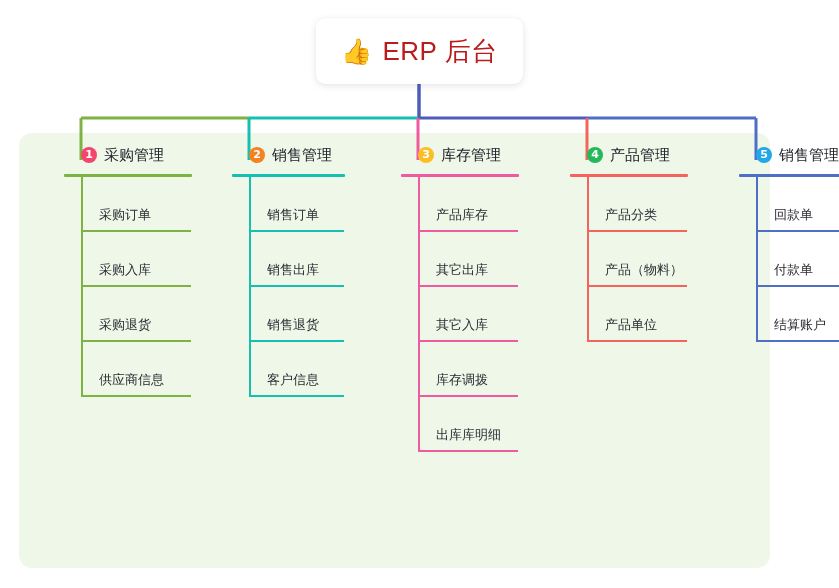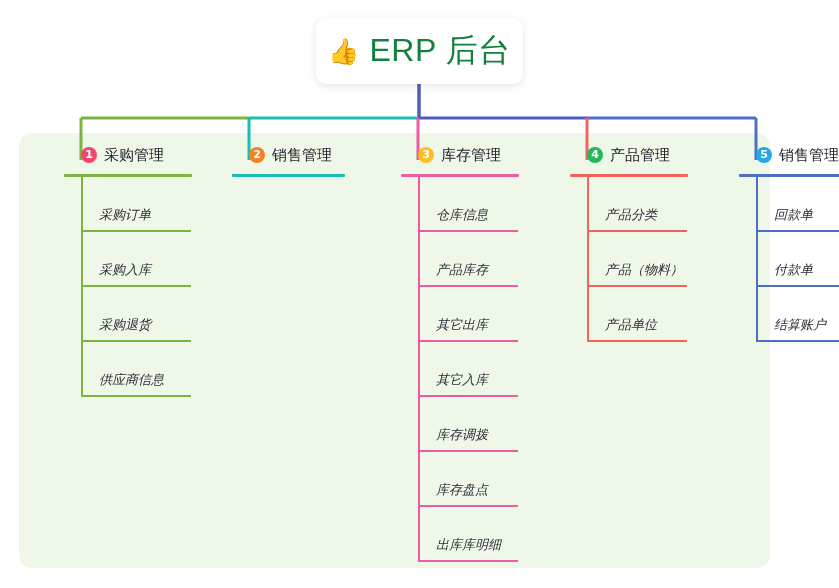--- a/index.html
+++ b/index.html
@@ -20,21 +20,21 @@
     width:207px;height:66px;
     background:#ffffff;
     border-radius:9px;
     box-shadow:0 2px 7px rgba(60,60,90,.13), 0 0 1px rgba(0,0,0,.08);
     display:flex;align-items:center;justify-content:center;
     box-sizing:border-box;
   }
   .root-inner{display:flex;align-items:center;gap:10px;}
   .thumb-icon{font-size:25px;line-height:1;display:block;}
   .root-title{
-    font-size:32px;color:#15803d;letter-spacing:.5px;white-space:nowrap;
+    font-size:26px;color:#b91c1c;letter-spacing:.5px;white-space:nowrap;
   }
 
   
   .panel{
     position:absolute;
     left:19px;top:133px;
     width:751px;height:435px;
     background:#eef7e8;
     border-radius:13px;
   }
@@ -58,21 +58,20 @@
     font-family:"DejaVu Sans",sans-serif;
   }
   .head-label{font-size:15px;color:#23232b;white-space:nowrap;}
   .head-rule{height:3px;border-radius:1px;margin-top:6px;}
 
   .items{position:relative;margin-top:0;}
   .item{
     position:relative;
     height:55px;
     box-sizing:border-box;
-    font-style:italic;
   }
   .item-label{
     position:absolute;
     left:35px;bottom:8px;
     font-size:13px;color:#2b2b33;white-space:nowrap;
   }
   .item-rule{
     position:absolute;
     left:17px;bottom:0;
     height:2px;
@@ -136,51 +135,62 @@
             <div class="item-rule" style="background: rgb(124, 179, 66); width: 110px;"></div>
           </div>
         </div>
       </div>
       <div class="col" style="left: 232px;">
         <div class="col-head">
           <span class="badge" style="background: rgb(245, 130, 32);">2</span>
           <span class="head-label">销售管理</span>
         </div>
         <div class="head-rule" style="background: rgb(23, 191, 176); width: 113px;"></div>
+        <div class="items">
+          <div class="item-spine" style="background: rgb(23, 191, 176);"></div>
+          <div class="item">
+            <span class="item-label">销售订单</span>
+            <div class="item-rule" style="background: rgb(23, 191, 176); width: 95px;"></div>
+          </div>
+          <div class="item">
+            <span class="item-label">销售出库</span>
+            <div class="item-rule" style="background: rgb(23, 191, 176); width: 95px;"></div>
+          </div>
+          <div class="item">
+            <span class="item-label">销售退货</span>
+            <div class="item-rule" style="background: rgb(23, 191, 176); width: 95px;"></div>
+          </div>
+          <div class="item">
+            <span class="item-label">客户信息</span>
+            <div class="item-rule" style="background: rgb(23, 191, 176); width: 95px;"></div>
+          </div>
+        </div>
       </div>
       <div class="col" style="left: 401px;">
         <div class="col-head">
           <span class="badge" style="background: rgb(251, 191, 36);">3</span>
           <span class="head-label">库存管理</span>
         </div>
         <div class="head-rule" style="background: rgb(239, 91, 161); width: 118px;"></div>
         <div class="items">
           <div class="item-spine" style="background: rgb(239, 91, 161);"></div>
           <div class="item">
-            <span class="item-label">仓库信息</span>
-            <div class="item-rule" style="background: rgb(239, 91, 161); width: 100px;"></div>
-          </div>
-          <div class="item">
             <span class="item-label">产品库存</span>
             <div class="item-rule" style="background: rgb(239, 91, 161); width: 100px;"></div>
           </div>
           <div class="item">
             <span class="item-label">其它出库</span>
             <div class="item-rule" style="background: rgb(239, 91, 161); width: 100px;"></div>
           </div>
           <div class="item">
             <span class="item-label">其它入库</span>
             <div class="item-rule" style="background: rgb(239, 91, 161); width: 100px;"></div>
           </div>
           <div class="item">
             <span class="item-label">库存调拨</span>
-            <div class="item-rule" style="background: rgb(239, 91, 161); width: 100px;"></div>
-          </div>
-          <div class="item">
-            <span class="item-label">库存盘点</span>
             <div class="item-rule" style="background: rgb(239, 91, 161); width: 100px;"></div>
           </div>
           <div class="item">
             <span class="item-label">出库库明细</span>
             <div class="item-rule" style="background: rgb(239, 91, 161); width: 100px;"></div>
           </div>
         </div>
       </div>
       <div class="col" style="left: 570px;">
         <div class="col-head">

